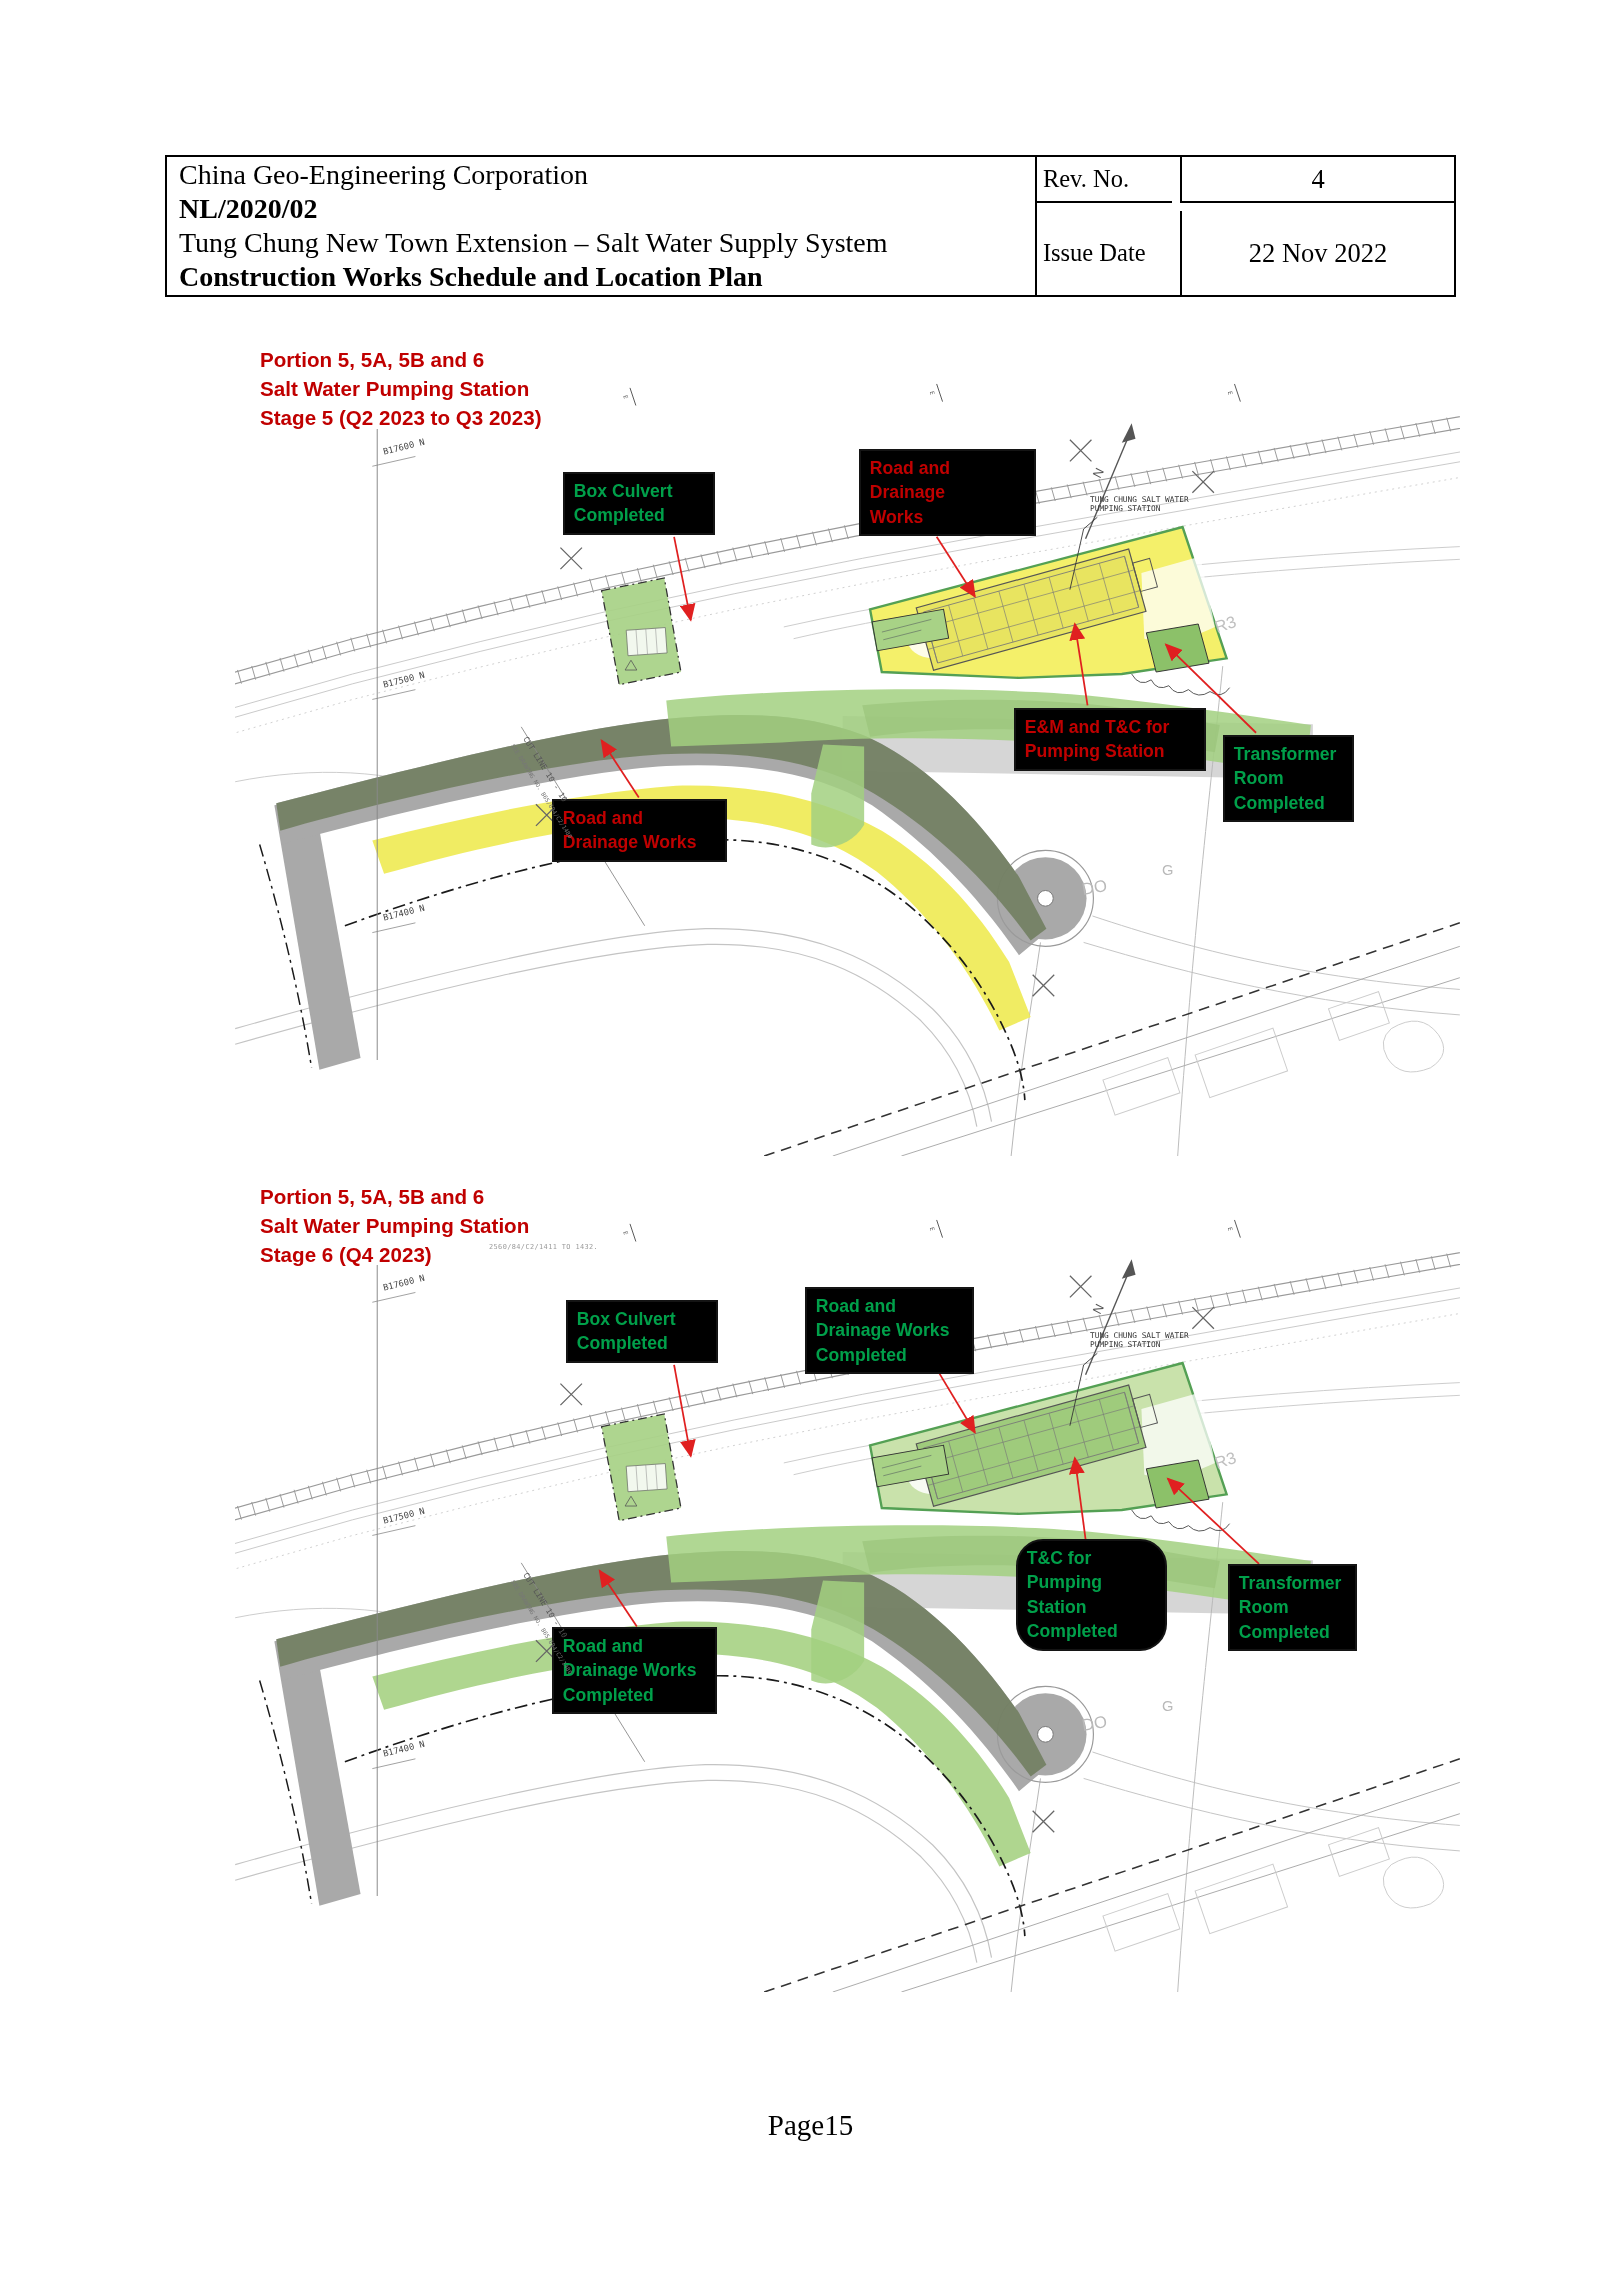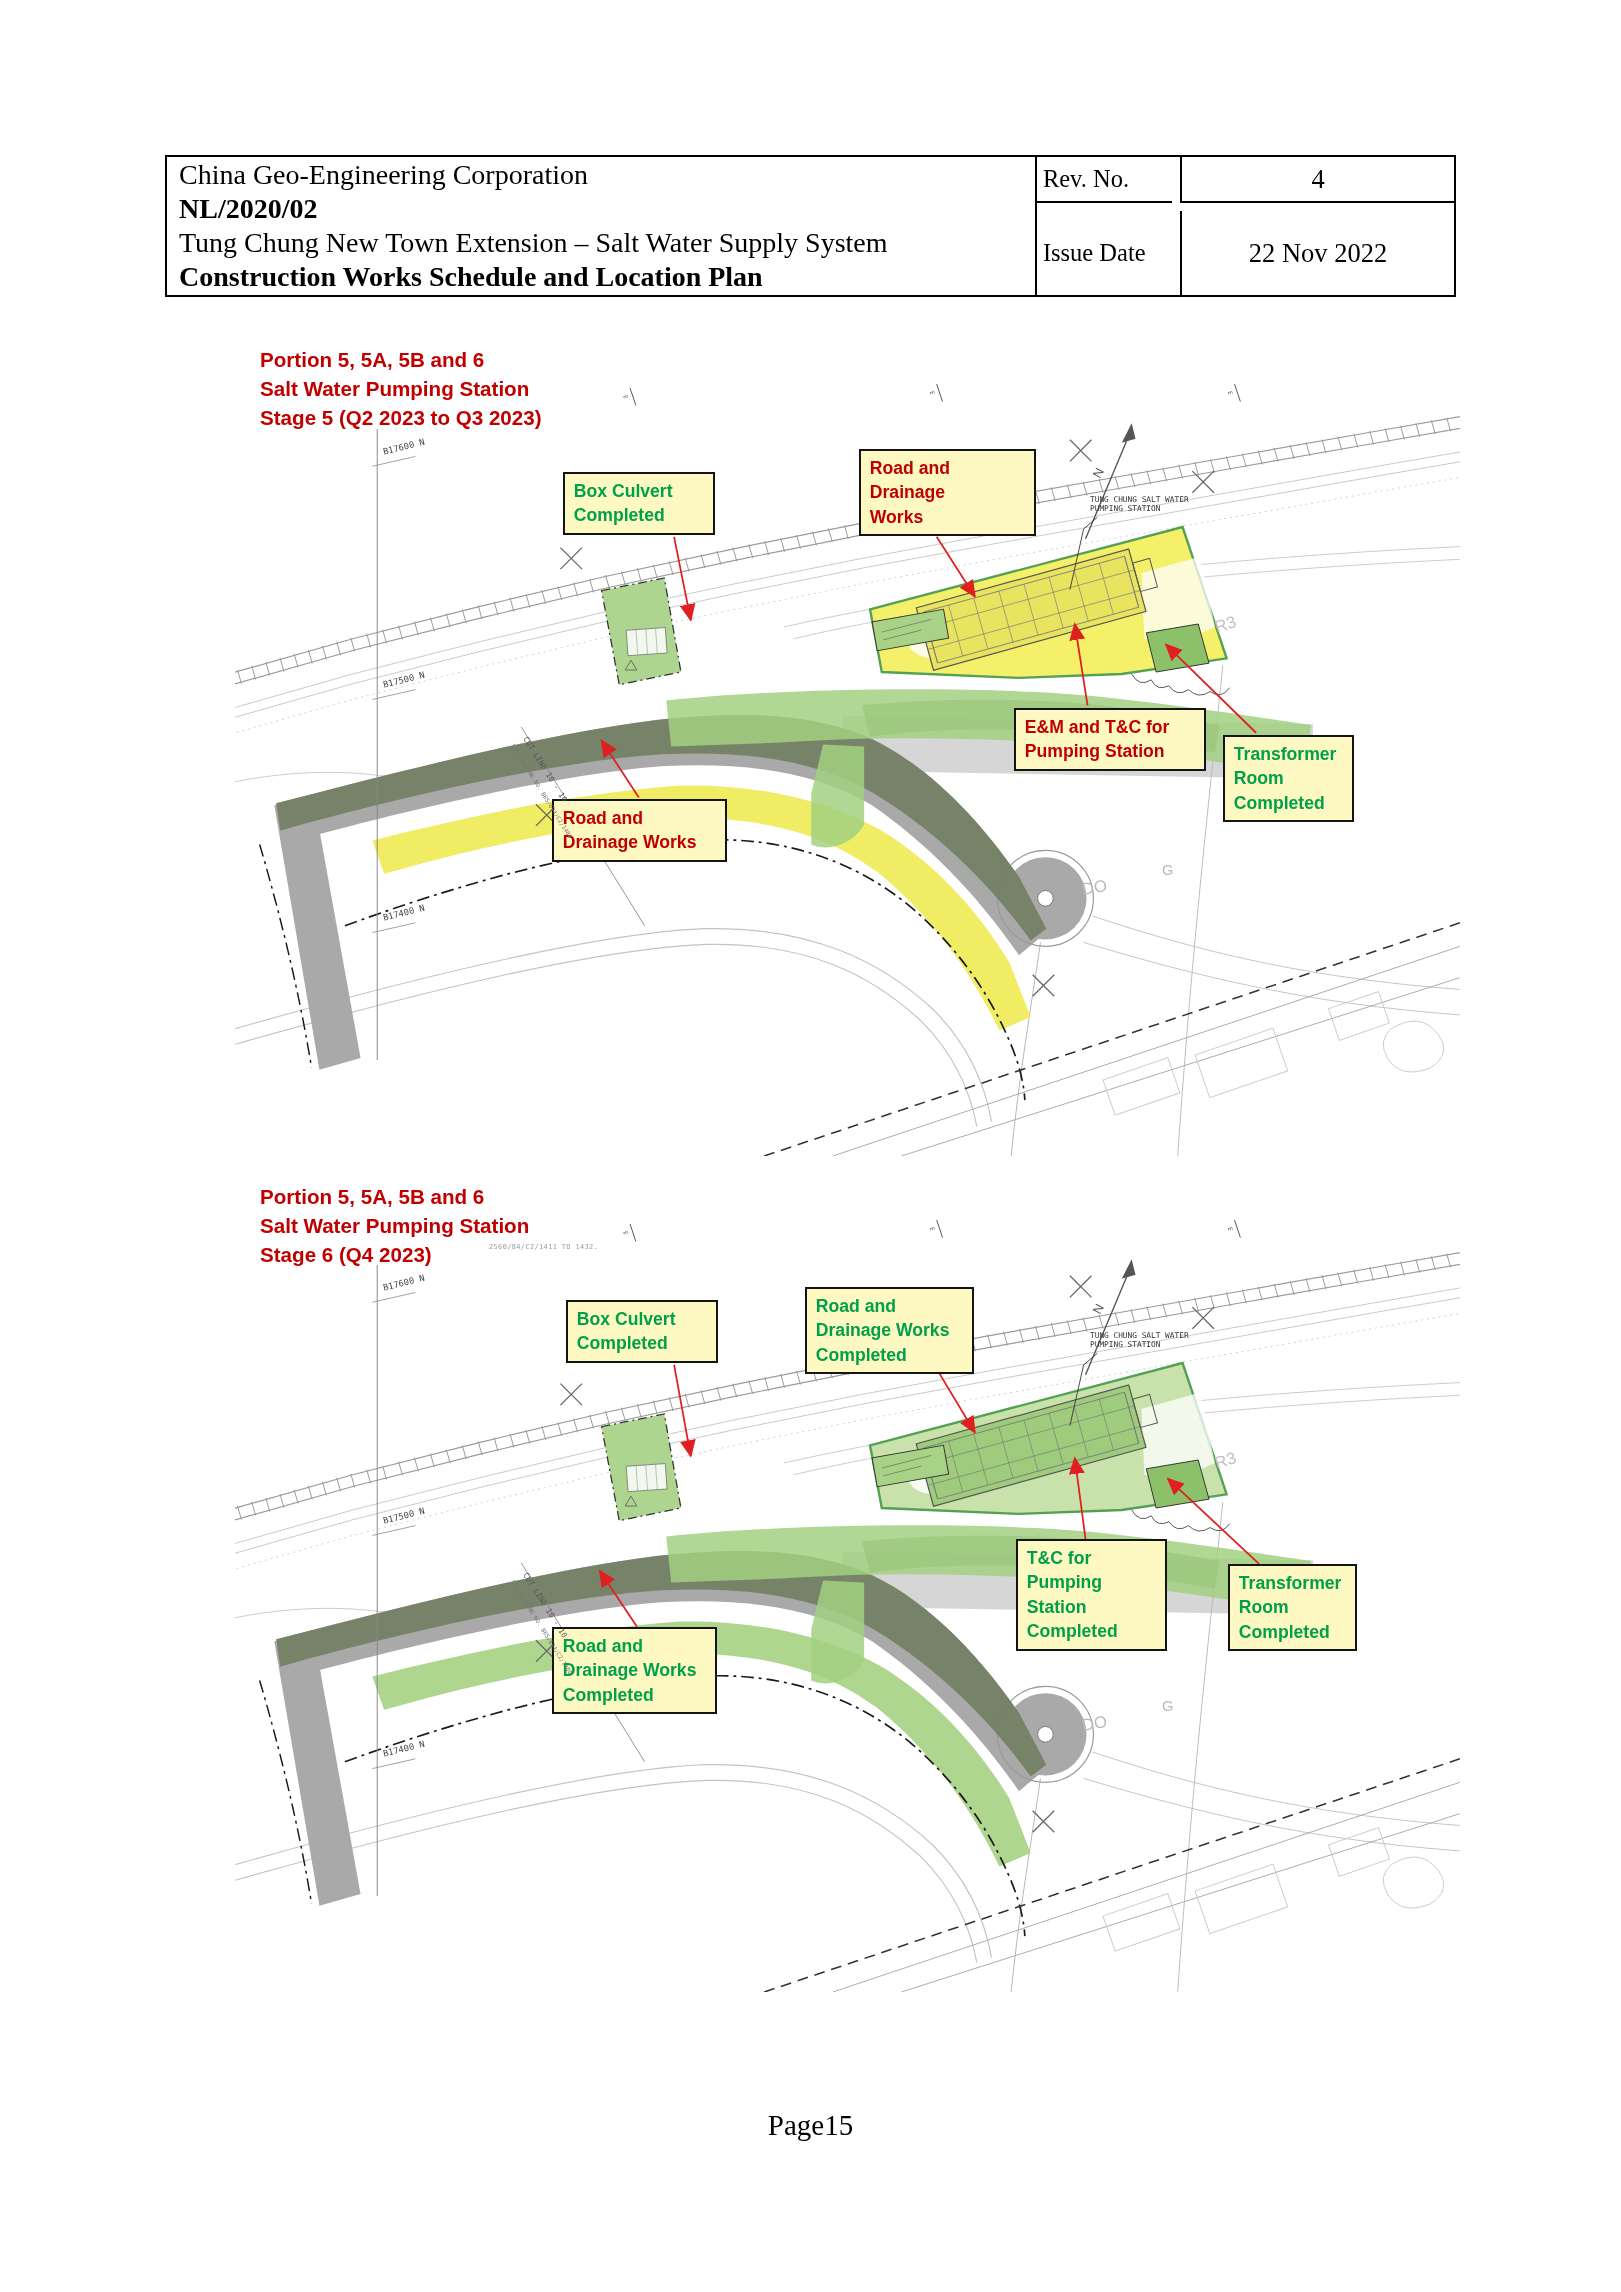--- a/index.html
+++ b/index.html
@@ -16,21 +16,21 @@
   .hc.lab{padding-left:5.9px;}
   .hc.val{justify-content:center;border-left:2.9px solid #000;font-size:26.5px;}
   .hc.r1{border-bottom:2.9px solid #000;}
   
   .sec-title{position:absolute;color:#c00000;font-weight:bold;font-size:20.6px;line-height:29px;}
   .sec-title div{text-underline-offset:2.9px;}
   .tiny-note{position:absolute;font-size:6.9px;color:#9a9a9a;font-family:"DejaVu Sans Mono",monospace;letter-spacing:0.4px;}
   
   .map{position:absolute;width:1225px;height:774px;}
   .map svg{position:absolute;left:0;top:0;}
-  .lbl{position:absolute;background:#fef9c3;border:2.5px solid #141414;padding:4.9px 8.8px;
+  .lbl{position:absolute;background:#000000;border:2.5px solid #141414;padding:4.9px 8.8px;
        font-weight:bold;font-size:17.6px;line-height:24.5px;white-space:pre-line;box-sizing:border-box;}
   .red{color:#c00000;} .grn{color:#00a04a;}
   .ann{position:absolute;white-space:pre;}
   .a-sta{font-family:"DejaVu Sans Mono",monospace;font-size:7.8px;line-height:8.8px;color:#333;}
   .a-grid{font-family:"DejaVu Sans Mono",monospace;font-size:8.8px;color:#444;
           transform:rotate(-14deg);transform-origin:0 0;}
   .a-r3{font-size:16.7px;color:#c0c0c0;transform:rotate(-18deg);}
   .a-do{font-size:16.7px;color:#b9b9b9;transform:rotate(-10deg);}
   .a-g{font-size:14.7px;color:#b9b9b9;}
   .a-cut{font-family:"DejaVu Sans Mono",monospace;font-size:7.8px;color:#555;
@@ -40,21 +40,21 @@
   .a-n{font-size:12.7px;color:#555;transform:rotate(-62deg);}
   
   .m1-bc{left:328px;top:90px;width:152px;}
   .m1-rd{left:624px;top:67px;width:177px;}
   .m1-em{left:779px;top:326px;width:192px;}
   .m1-tr{left:988px;top:353px;width:131px;}
   .m1-rb{left:317px;top:417px;width:175px;}
   
   .m2-bc{left:331px;top:82px;width:152px;}
   .m2-rd{left:570px;top:69px;width:169px;}
-  .m2-tc{left:781px;top:321px;width:151px;}
+  .m2-tc{left:781px;top:321px;width:151px;border-radius:27px;}
   .m2-tr{left:993px;top:346px;width:129px;}
   .m2-rb{left:317px;top:409px;width:165px;}
   
   .p-sta{left:855px;top:114px;} .p-g1{left:147px;top:65px;} .p-g2{left:147px;top:298px;}
   .p-g3{left:147px;top:531px;} .p-r3{left:980px;top:233px;} .p-do{left:847px;top:496px;}
   .p-g{left:927px;top:480px;} .p-cut{left:294px;top:353px;} .p-see{left:280px;top:361px;}
   .p-n{left:859px;top:84px;}
   
   .footer{position:absolute;left:0;top:2109px;width:100%;text-align:center;
           font-family:"Liberation Serif",serif;font-size:29px;color:#000;}

